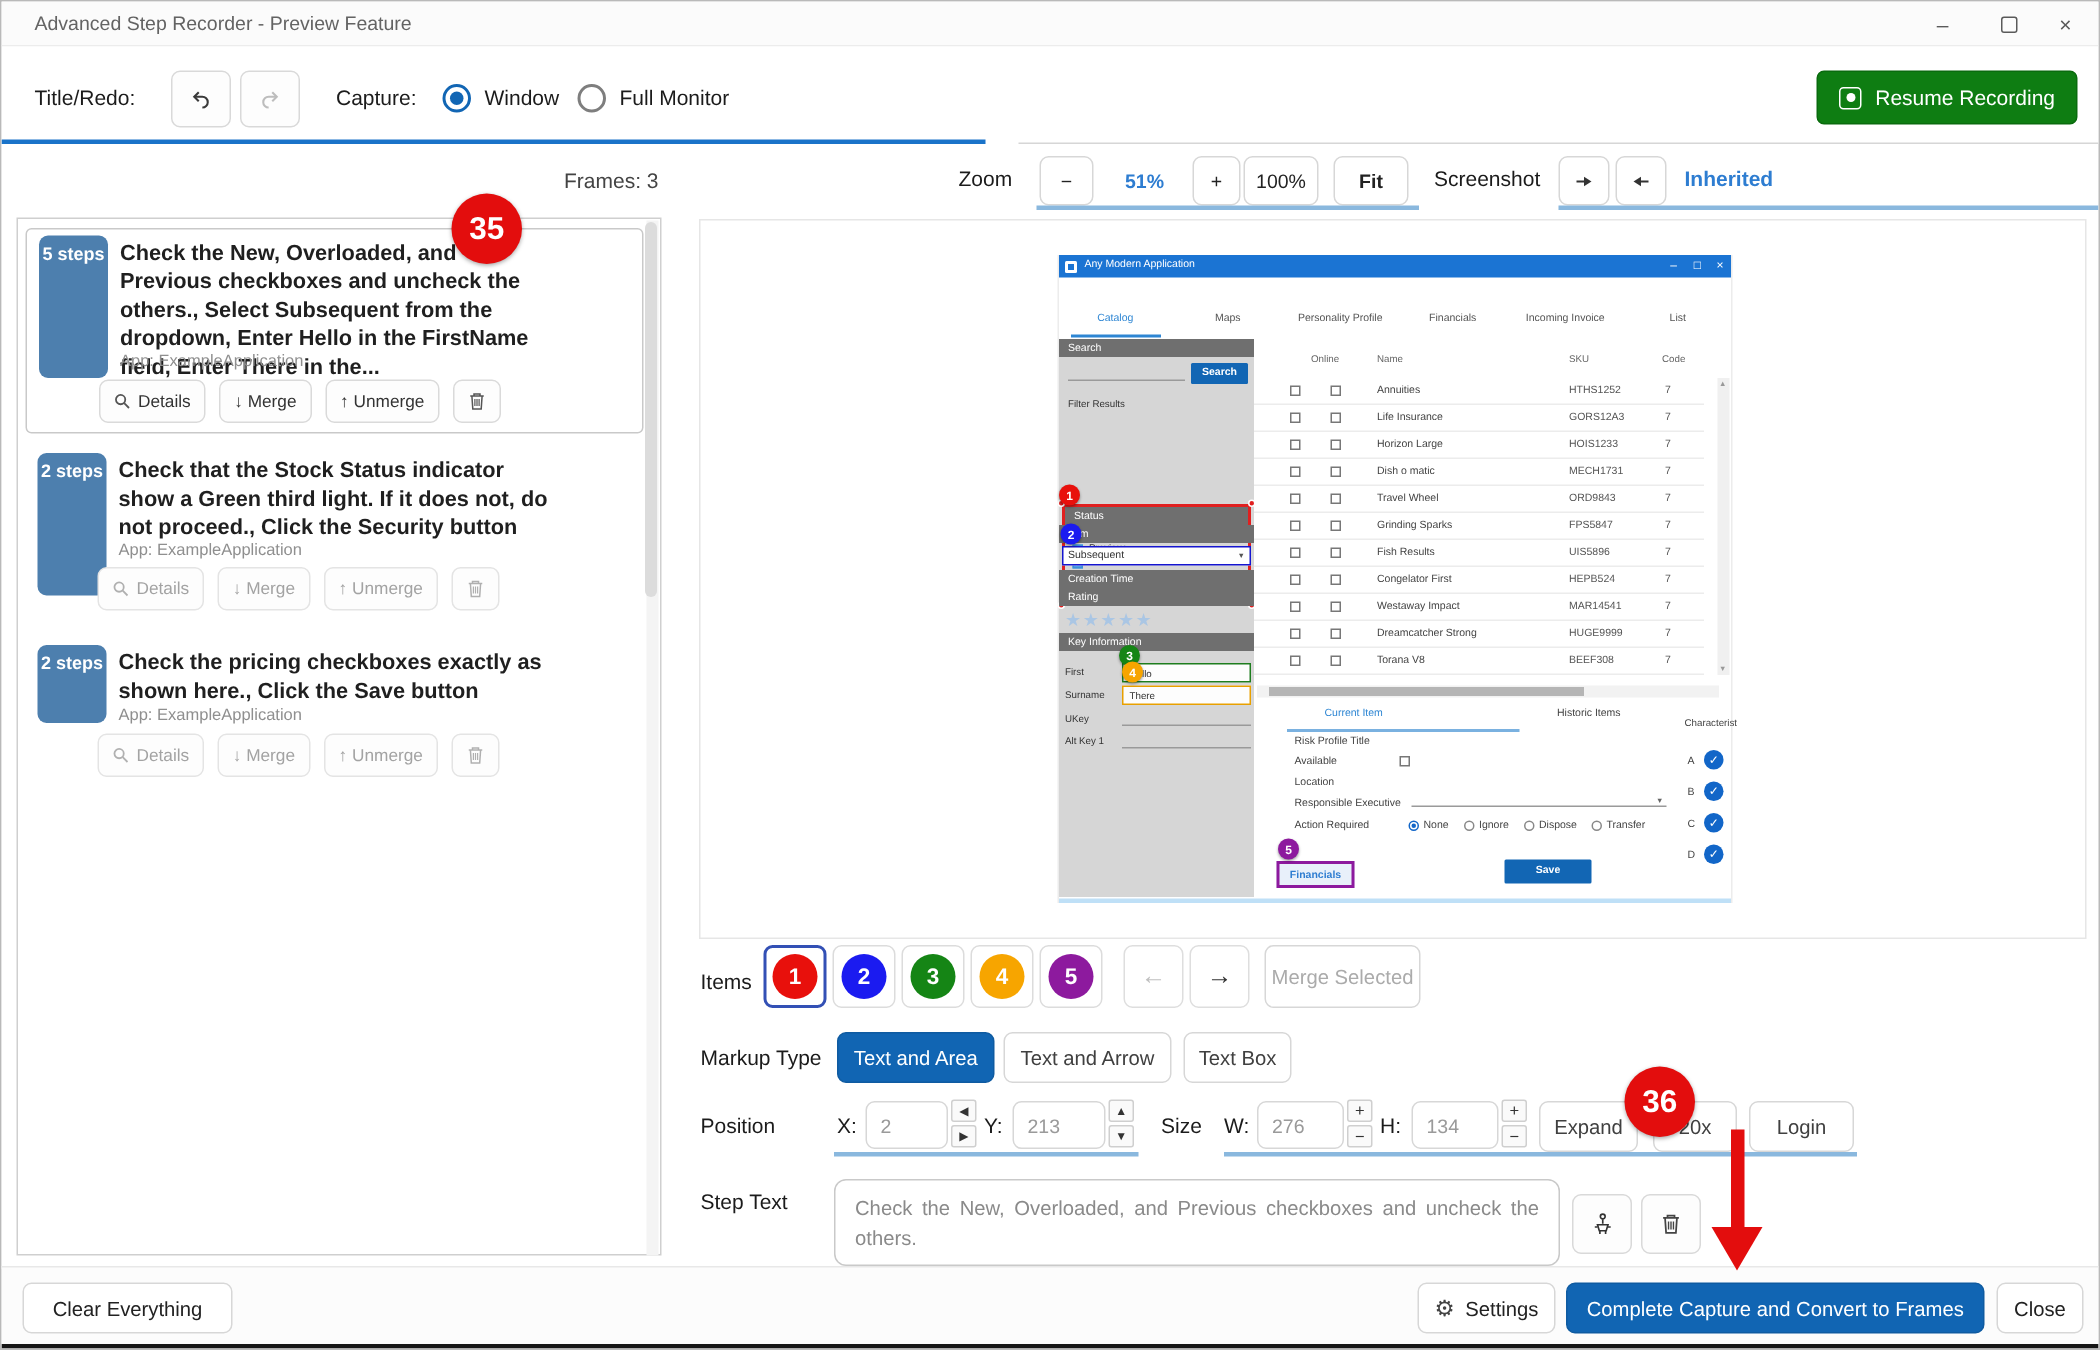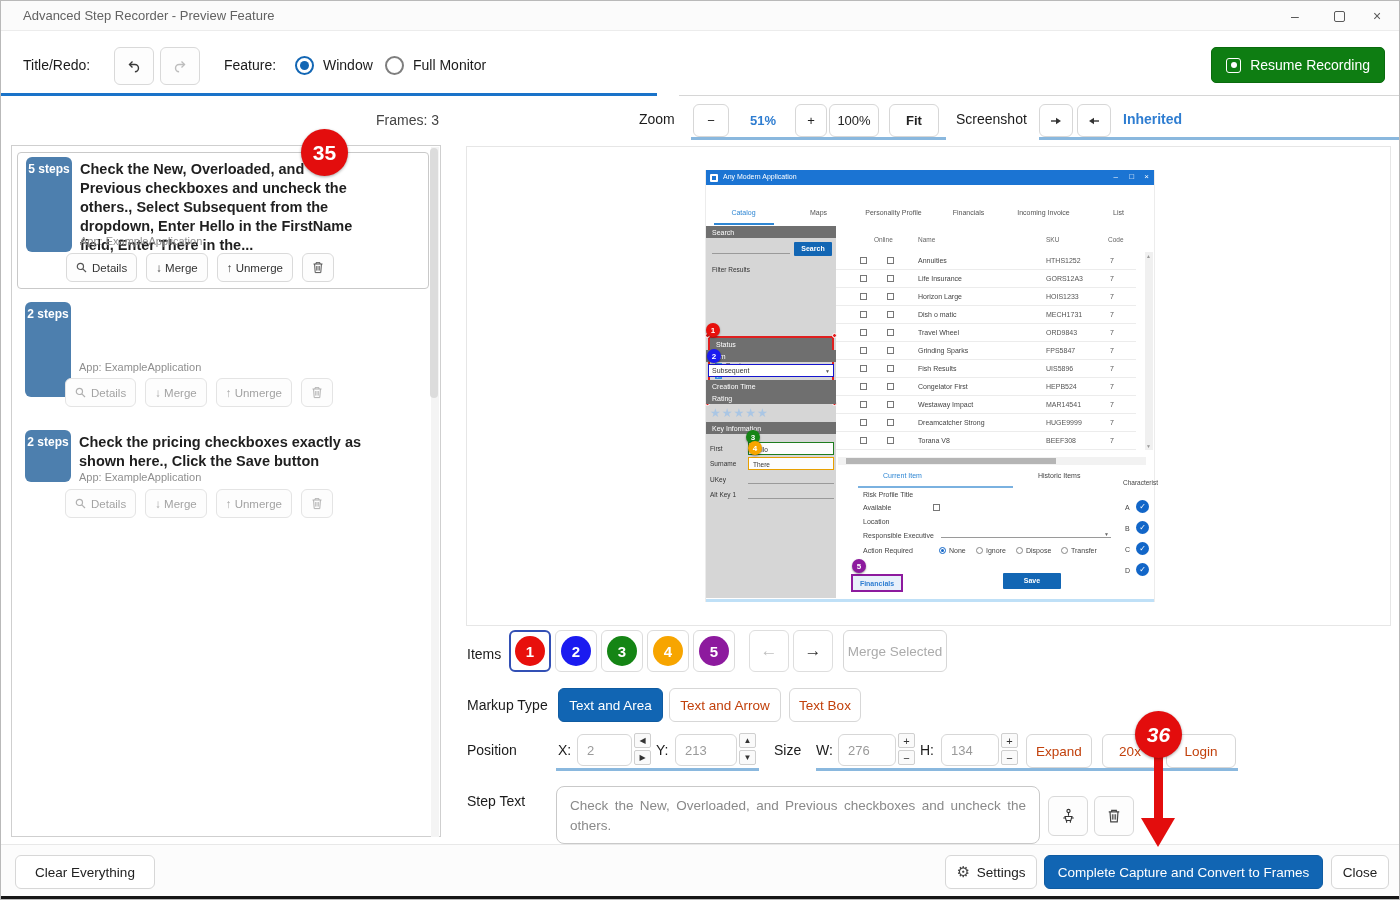--- a/index.html
+++ b/index.html
@@ -53,21 +53,21 @@
   .canvas { position:absolute; left:10px; top:50px; width:925px; height:480px; background:#fff; border:1px solid #e6e6e6; }
 
   
   .rowlabel { font-size:14px; color:#1b1b1b; }
   .itembtn { position:absolute; top:0; width:42px; height:42px; border:1px solid #dcdcdc; border-radius:6px; background:#fff; display:flex; align-items:center; justify-content:center; }
   .itembtn.sel { border:2px solid #3350b5; }
   .itemcircle { width:30px; height:30px; border-radius:50%; color:#fff; font-size:15px; font-weight:bold; display:flex; align-items:center; justify-content:center; }
   .c1{background:#e8100c}.c2{background:#1b1bf0}.c3{background:#158515}.c4{background:#f7a500}.c5{background:#8d1a9e}
   .navbtn { position:absolute; top:0; width:40px; height:42px; border:1px solid #dedede; border-radius:6px; background:#fff; display:flex; align-items:center; justify-content:center; font-size:17px; color:#333; }
   .navbtn.dim { color:#c0c0c0; }
-  .wbtn { border:1px solid #d7d7d7; border-radius:6px; background:#fff; font-size:13.5px; color:#c2410c; display:flex; align-items:center; justify-content:center; }
+  .wbtn { border:1px solid #d7d7d7; border-radius:6px; background:#fff; font-size:13.5px; color:#404040; display:flex; align-items:center; justify-content:center; }
   .wbtn.primary { background:#1165b3; border-color:#0f5ba1; color:#fff; }
   .wbtn.dim { color:#ababab; }
   .numinput { border:1px solid #d7d7d7; border-radius:6px; font-size:13px; color:#9a9a9a; display:flex; align-items:center; padding-left:9px; background:#fff; }
   .spin { position:absolute; width:17px; height:15px; border:1px solid #cfcfcf; background:#fafafa; font-size:8px; color:#333; display:flex; align-items:center; justify-content:center; border-radius:2px; }
   .steparea { position:absolute; border:1px solid #c9c9c9; border-radius:8px; font-size:13.5px; color:#8a8a8a; padding:9px 13px; text-align:justify; line-height:20px; background:#fff; }
 
   
   .bottombar { position:absolute; left:0; bottom:3px; width:100%; height:52px; background:#fcfcfc; border-top:1px solid #e8e8e8; }
   .darkedge { position:absolute; left:0; bottom:0; width:100%; height:3px; background:#161616; }
   .bbtn { position:absolute; top:10px; height:34px; border:1px solid #d7d7d7; border-radius:6px; background:#fff; font-size:13.5px; color:#222; display:flex; align-items:center; justify-content:center; gap:7px; }
@@ -148,21 +148,21 @@
           <path d="M6.5 3.5 3.5 6.5l3 3" stroke="#3a3a3a" stroke-width="1.4" fill="none"></path>
           <path d="M3.7 6.5h5.2a3.6 3.6 0 0 1 0 7.2" stroke="#3a3a3a" stroke-width="1.4" fill="none"></path>
         </svg>
     </div>
     <div class="iconbtn a" style="left:159px; top:16px; width:40px; height:38px;">
       <svg width="16" height="16" viewBox="0 0 16 16">
           <path d="M9.5 3.5l3 3-3 3" stroke="#bdbdbd" stroke-width="1.4" fill="none"></path>
           <path d="M12.3 6.5H7.1a3.6 3.6 0 0 0 0 7.2" stroke="#bdbdbd" stroke-width="1.4" fill="none"></path>
         </svg>
     </div>
-    <span class="tb-label a" style="left:223px; top:26px;">Feature:</span>
+    <span class="tb-label a" style="left:223px; top:26px;">Capture:</span>
     <span class="radio sel a" style="left:294px; top:25px;"></span>
     <span class="tb-label a" style="left:322px; top:26px;">Window</span>
     <span class="radio a" style="left:384px; top:25px;"></span>
     <span class="tb-label a" style="left:412px; top:26px;">Full Monitor</span>
     <div class="resume" style="top:16px;text-align:center;">
       <span class="recicon"></span>
       <span>Resume Recording</span>
     </div>
   </div>
   <div class="blueline"></div>
@@ -197,20 +197,21 @@
             <svg width="12" height="13" viewBox="0 0 12 13">
                 <path d="M1.5 3h9M4 3V1.7h4V3M2.6 3l.6 8.6h5.6L9.4 3" stroke="#555" stroke-width="1" fill="none"></path>
                 <path d="M4.6 5v4.6M6 5v4.6M7.4 5v4.6" stroke="#555" stroke-width=".8"></path>
               </svg>
           </div>
         </div>
       </div>
 
       <div class="card dim" style="top:152px; height:125px;">
         <div class="stepbadge">2 steps</div>
+        <div class="cardtext" style="width:290px;">Check that the Stock Status indicator show a Green third light. If it does not, do not proceed., Click the Security button</div>
         <div class="cardapp" style="top:63px;">App: ExampleApplication</div>
         <div class="cardactions" style="top:80px;">
           <div class="cbtn">
             <svg width="11" height="11" viewBox="0 0 11 11">
                 <circle cx="4.4" cy="4.4" r="3.1" stroke="#555" fill="none" stroke-width="1.2"></circle>
                 <path d="M6.8 6.8 10 10" stroke="#555" stroke-width="1.2"></path>
               </svg>
             <span>Details</span>
           </div>
           <div class="cbtn">
@@ -550,17 +551,17 @@
     <div class="bbtn" style="left:944px; width:92px;">
       <span style="font-size:15px; color:#444;">⚙</span>
       <span>Settings</span>
     </div>
     <div class="bbtn primary" style="left:1043px; width:279px;">Complete Capture and Convert to Frames</div>
     <div class="bbtn" style="left:1330px; width:58px;">Close</div>
   </div>
   <div class="darkedge"></div>
 
   <div class="annbadge" style="left:300px; top:128px;">35</div>
-  <div class="annbadge" style="left:1134px; top:710px;font-style:italic;">36</div>
+  <div class="annbadge" style="left:1082px; top:710px;">36</div>
   <div class="annshaft" style="left:1153px; top:752px; height:66px;"></div>
   <div class="annhead" style="left:1140px; top:817px;"></div>
 
 </div>
 
 </body></html>

